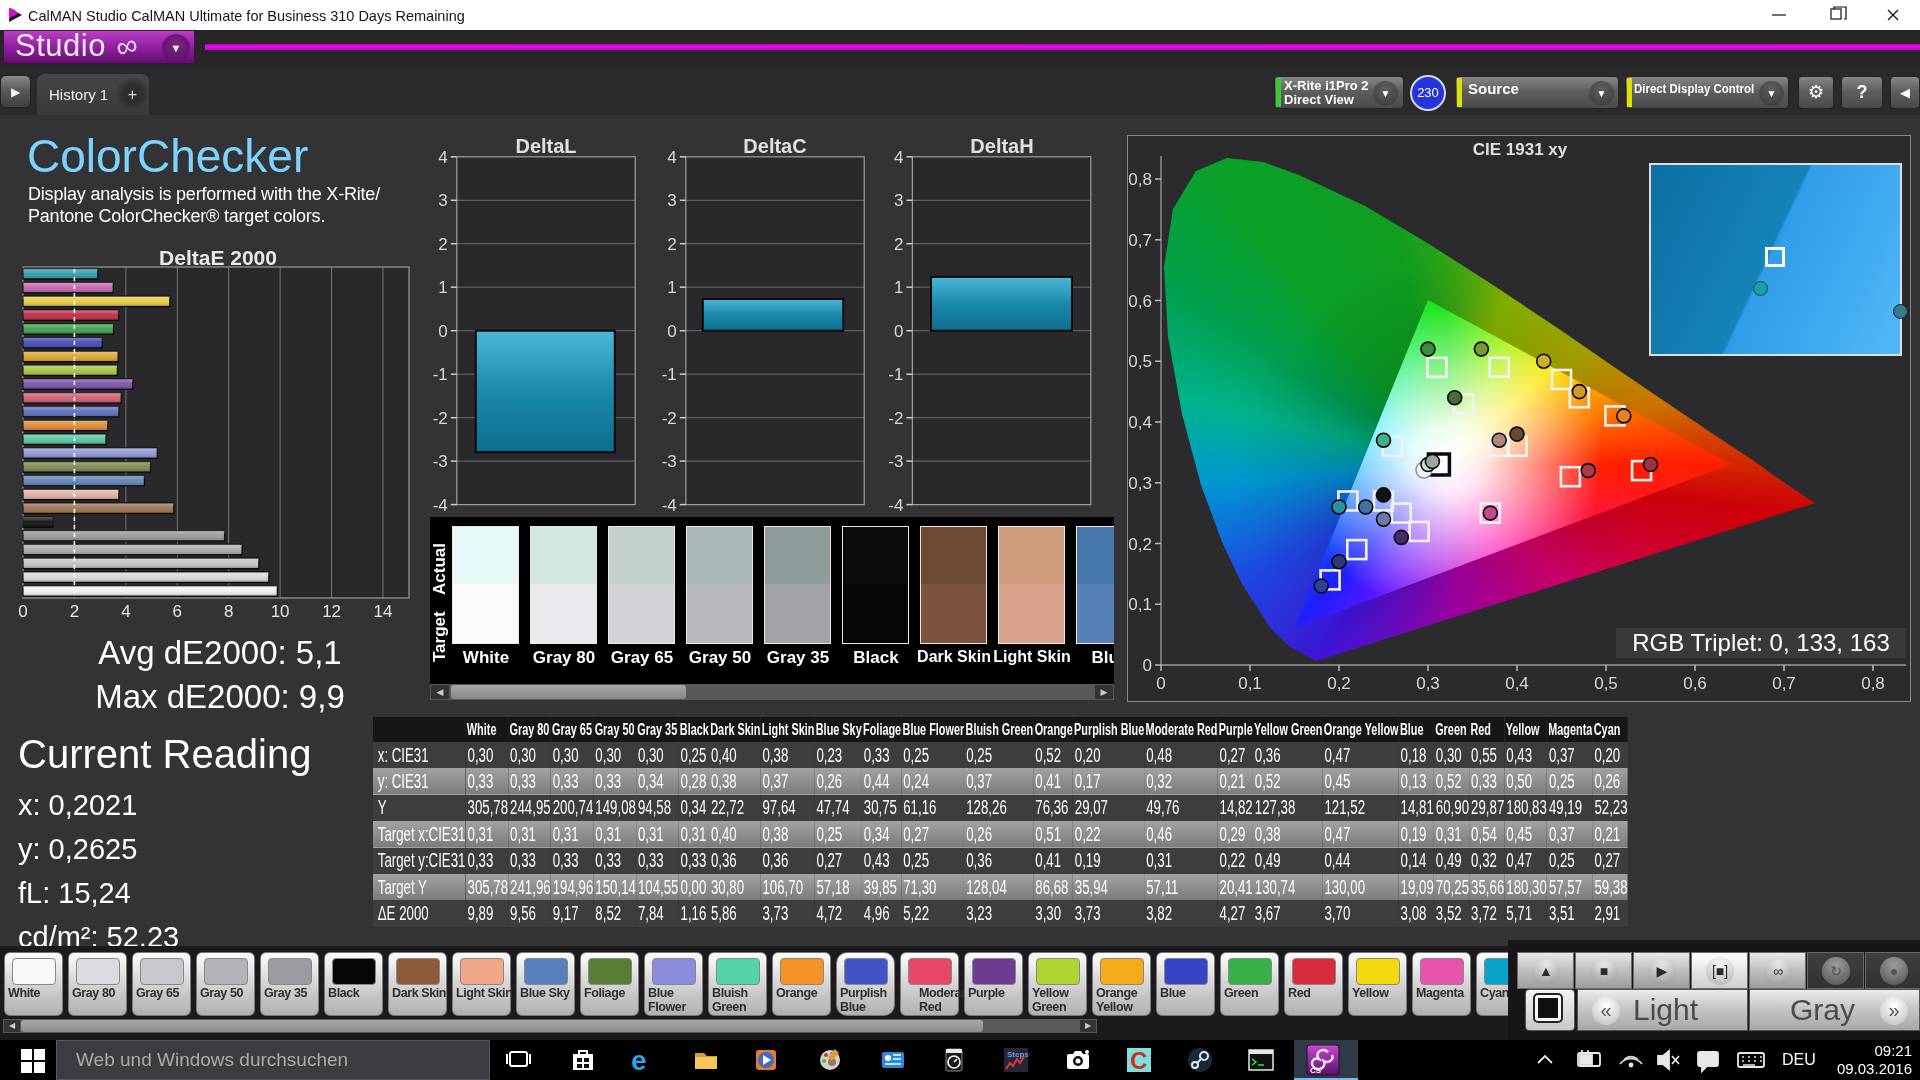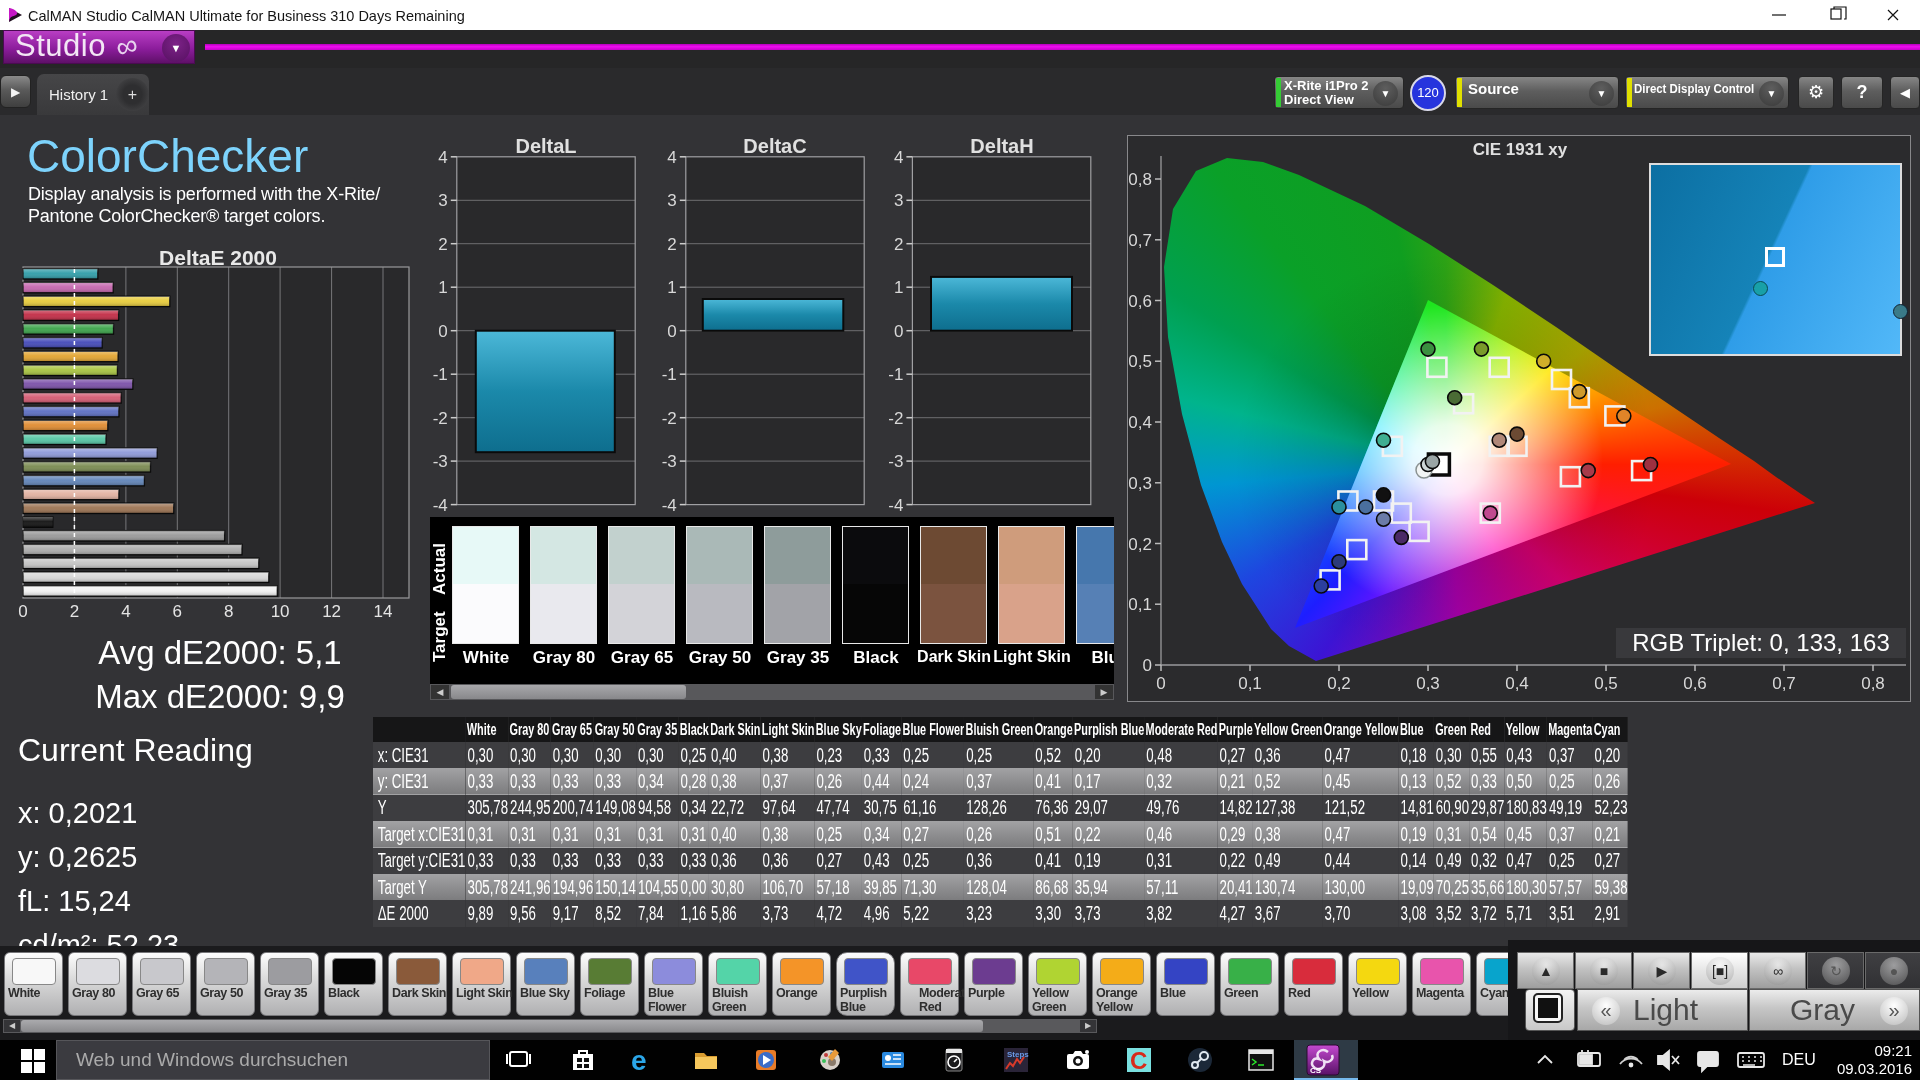--- a/index.html
+++ b/index.html
@@ -22,21 +22,21 @@
 #badge230{position:absolute;left:1410px;top:75px;width:36px;height:36px;border-radius:50%;background:#2634dd;border:2px solid #d8d8e8;color:#fff;font-size:13px;text-align:center;line-height:32px}
 .sqbtn{position:absolute;top:76px;height:33px;background:linear-gradient(#868686,#5e5e5e 45%,#4a4a4a);border:1px solid #252525;border-radius:4px;color:#fff;text-align:center}
 #content{position:absolute;left:0;top:115px;width:1920px;height:925px;background:#333336}
 #taskbar{position:absolute;left:0;top:1040px;width:1920px;height:40px;background:#010101}
 #search{position:absolute;left:56px;top:1040px;width:434px;height:40px;background:#3b3b40;border:1px solid #56565a;color:#ababab;font-size:19px;line-height:38px;padding-left:19px}
 h1{position:absolute;left:27px;top:129px;font-size:46px;font-weight:400;color:#7dd3fc;letter-spacing:0px}
 #desc{position:absolute;left:28px;top:183px;width:440px;font-size:18px;line-height:22px;color:#fff;letter-spacing:-0.2px}
 #avgmax{position:absolute;left:0px;top:634px;width:440px;text-align:center;color:#fff;font-size:33px}
 #avgmax div{margin-bottom:6px}
 #curread{position:absolute;left:18px;top:732px;color:#fff;font-size:29px}
-#curread .h{font-size:32px;margin-bottom:28px}
+#curread .h{font-size:40px;margin-bottom:12px}
 #curread div{margin-bottom:11px}
 </style></head><body>
 <div id="titlebar">
     <span class="txt">CalMAN Studio CalMAN Ultimate for Business 310 Days Remaining</span>
 <svg class="abs" style="left:8px;top:7px" width="16" height="16" viewBox="0 0 16 16">
       <path d="M1 1 L14 8 L1 15 Z" fill="#201020"></path>
       <path d="M1 1 C8 2 11 6 8 8 C5 10 2 8 1 15 Z" fill="#c617c6"></path>
     </svg>
 <svg class="abs" style="left:1758px;top:0px" width="162" height="30" viewBox="0 0 162 30" fill="none" stroke="#111" stroke-width="1.2">
       <path d="M14 15 h14"></path>
@@ -56,21 +56,21 @@
 <div id="tabarrow">▶</div>
 <div id="tab1">
     <span class="lbl" style="left:12px;top:12px">History 1</span>
     <span class="plus">+</span>
   </div>
 <div class="toolbtn" style="left:1274px;width:130px">
     <div class="stripe" style="background:#35cc35"></div>
   <div style="position:absolute;left:9px;top:2px;font-size:13px;font-weight:bold;line-height:14px;white-space:nowrap">X-Rite i1Pro 2<br>Direct View</div>
     <div class="arr" style="right:5px">▼</div>
   </div>
-<div id="badge230">120</div>
+<div id="badge230">230</div>
 <div class="toolbtn" style="left:1455px;width:164px">
     <div class="stripe" style="background:#e0e000"></div>
   <div style="position:absolute;left:12px;top:3px;font-size:15px;font-weight:bold">Source</div>
     <div class="arr">▼</div>
   </div>
 <div class="toolbtn" style="left:1625px;width:164px">
     <div class="stripe" style="background:#e0e000"></div>
   <div style="position:absolute;left:8px;top:4px;font-size:13px;font-weight:bold;white-space:nowrap;transform:scaleX(0.88);transform-origin:0 0">Direct Display Control</div>
     <div class="arr">▼</div>
   </div>

